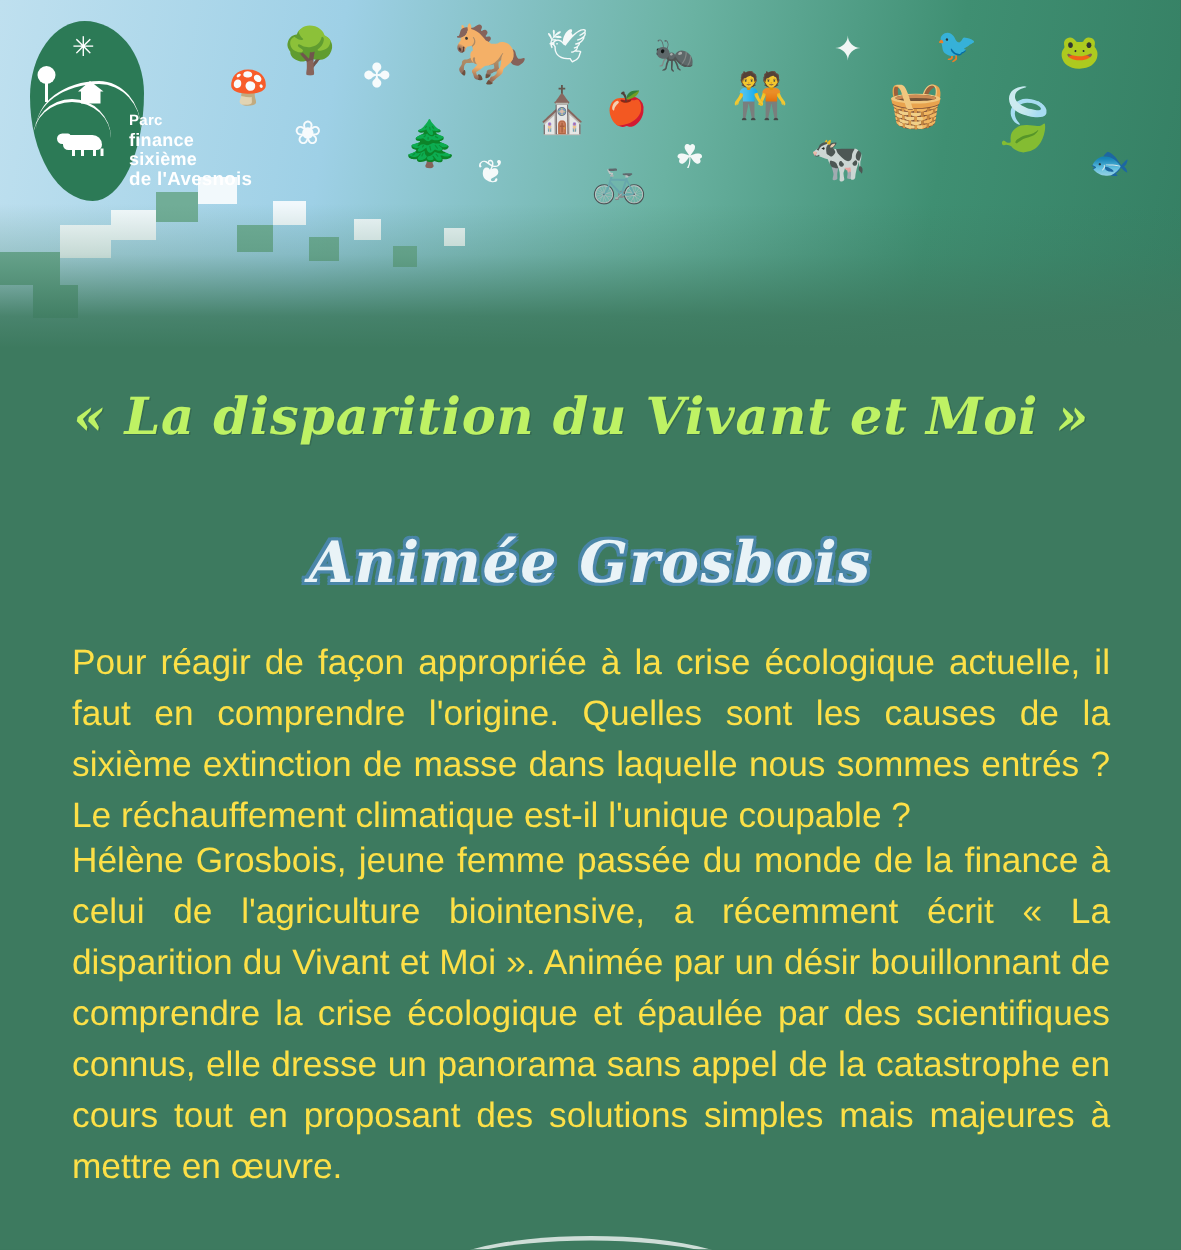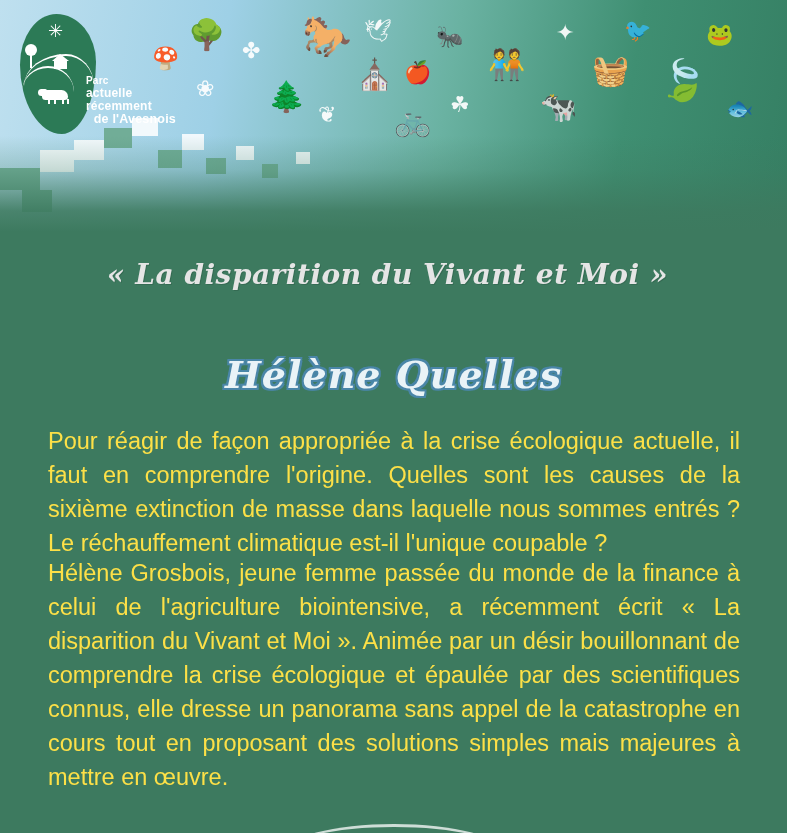--- a/index.html
+++ b/index.html
@@ -192,32 +192,32 @@
     left: 72px;
     top: 62px;
     width: 90px;
     color: #ffffff;
     font-weight: bold;
     font-size: 12px;
     line-height: 13px;
     letter-spacing: 0.2px;
   }
   .logo-text .l1 { font-size: 10px; }
-  .logo-text .l4 { font-size: 12.5px; text-align: right; }
+  .logo-text .l4 { font-size: 12.5px; }
 
   
   .title {
     position: absolute;
     left: 0;
     top: 258px;
     width: 775px;
     text-align: center;
-    color: #e5e5e5;
+    color: #bef264;
     font-family: "DejaVu Serif", serif;
-    font-size: 28px;
+    font-size: 34px;
     font-style: italic;
     font-weight: bold;
     letter-spacing: 0.5px;
     text-shadow: 1px 1px 0 rgba(0,0,0,0.12);
   }
 
   .author {
     position: absolute;
     left: 0;
     top: 352px;
@@ -323,27 +323,27 @@
         <div class="logo-cow-head"></div>
         <div class="logo-cow-leg" style="left:10px;"></div>
         <div class="logo-cow-leg" style="left:16px;"></div>
         <div class="logo-cow-leg" style="left:24px;"></div>
         <div class="logo-cow-leg" style="left:29px;"></div>
       </div>
       <div class="logo-star">✳</div>
     </div>
     <div class="logo-text">
       <div class="l1">Parc</div>
-      <div class="l2">actuelle</div>
-      <div class="l3">récemment</div>
+      <div class="l2">finance</div>
+      <div class="l3">sixième</div>
       <div class="l4">de l'Avesnois</div>
     </div>
   </div>
 
   <div class="title">« La disparition du Vivant et Moi »</div>
 
-  <div class="author">Hélène Quelles</div>
+  <div class="author">Animée Grosbois</div>
 
   <div class="body-text para1">Pour réagir de façon appropriée à la crise écologique actuelle, il faut en comprendre l'origine. Quelles sont les causes de la sixième extinction de masse dans laquelle nous sommes entrés ? Le réchauffement climatique est-il l'unique coupable ?</div>
   <div class="body-text para2">Hélène Grosbois, jeune femme passée du monde de la finance à celui de l'agriculture biointensive, a récemment écrit « La disparition du Vivant et Moi ». Animée par un désir bouillonnant de comprendre la crise écologique et épaulée par des scientifiques connus, elle dresse un panorama sans appel de la catastrophe en cours tout en proposant des solutions simples mais majeures à mettre en œuvre.</div>
 
   <div class="bottom-curve"></div>
 </div>
 
 </body></html>

